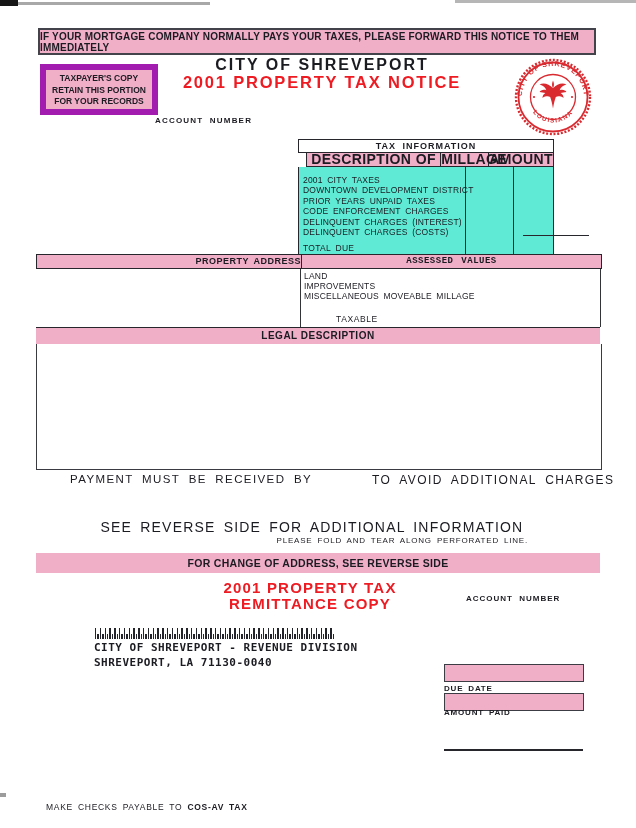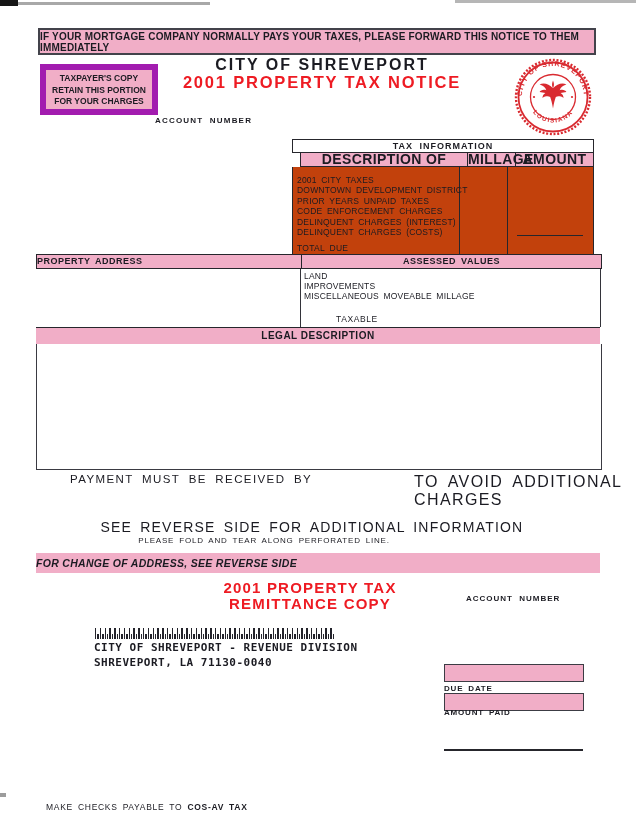--- a/index.html
+++ b/index.html
@@ -29,66 +29,66 @@
     font-size:16px; font-weight:bold; letter-spacing:2px; white-space:nowrap;
   }
   .notice-title {
     position:absolute; left:172px; top:73px; width:300px; text-align:center;
     font-size:16.5px; font-weight:bold; letter-spacing:1.8px; color:var(--red); white-space:nowrap;
   }
   .acct1 { position:absolute; left:155px; top:116px; font-size:8px; font-weight:bold; letter-spacing:1.2px; word-spacing:3px; }
   .seal { position:absolute; left:513px; top:57px; width:80px; height:80px; }
 
   
-  .tax-table { position:absolute; left:292px; top:139px; width:302px; }
+  .tax-table { position:absolute; left:298px; top:139px; width:256px; }
   .tt-title {
     height:12px; border:1.5px solid #26262c; background:#fff; text-align:center;
     font-size:9px; font-weight:bold; letter-spacing:1px; line-height:12px; word-spacing:3px;
   }
   .tt-head {
     display:flex; height:13px; border:1.5px solid #26262c; border-top:none;
     background:var(--pink); font-weight:bold; font-size:14px;margin-left:8px;
   }
   .tt-head > div { text-align:center; line-height:13px; letter-spacing:0.4px; }
   .tt-c1 { width:166px; border-right:1.2px solid #26262c; }
   .tt-c2 { width:47px;  border-right:1.2px solid #26262c; }
   .tt-c3 { flex:1; }
-  .tt-body { position:relative; height:87px; border:1.2px solid #26262c; border-top:none; background:#c2410c; }
+  .tt-body { position:relative; height:87px; border:1.2px solid #26262c; border-top:none; background:#5eead4; }
   .tt-v1 { position:absolute; left:166px; top:0; bottom:0; width:1.2px; background:#26262c; }
   .tt-v2 { position:absolute; left:214px; top:0; bottom:0; width:1.2px; background:#26262c; }
   .tt-charges { position:absolute; left:4px; top:8px; font-size:8.5px; line-height:10.4px; letter-spacing:0.2px; word-spacing:2px; white-space:nowrap; }
   .tt-total { position:absolute; left:4px; bottom:1px; font-size:8.5px; letter-spacing:0.3px; word-spacing:2px; }
   .tt-subline { position:absolute; left:224px; top:68px; width:66px; height:1.2px; background:#26262c; }
 
   
   .prop-head {
     position:absolute; left:36px; top:254px; width:564px; height:13px; display:flex;
     background:var(--pink); border:1.5px solid #26262c; font-size:9px; font-weight:bold;
   }
-  .ph-left  { width:264px; border-right:1.5px solid #26262c; text-align:left; line-height:13px; letter-spacing:0.5px; word-spacing:2px; }
-  .ph-right { flex:1; text-align:center; line-height:13px; letter-spacing:0.5px; word-spacing:2px; }
+  .ph-left  { width:264px; border-right:1.5px solid #26262c; text-align:right; line-height:13px; letter-spacing:0.5px; word-spacing:2px; }
+  .ph-right { flex:1; text-align:center; line-height:13px; letter-spacing:0.5px; word-spacing:2px;font-family:Liberation Mono, monospace; }
   .values-box { position:absolute; left:36px; top:269px; width:564px; height:58px; border-right:1.2px solid #33333a; }
   .vb-split { position:absolute; left:264px; top:0; bottom:0; width:1.2px; background:#33333a; }
   .vb-items { position:absolute; left:268px; top:2px; font-size:8.5px; line-height:10.2px; letter-spacing:0.2px; word-spacing:2px; white-space:nowrap; }
   .vb-taxable { position:absolute; left:300px; bottom:3px; font-size:8.5px; letter-spacing:0.6px; }
 
   .legal-head {
     position:absolute; left:36px; top:327px; width:564px; height:16px;
     background:var(--pink); border-top:1.2px solid #26262c; border-bottom:1.2px solid #26262c;
     text-align:center; font-size:10px; font-weight:bold; line-height:16px; letter-spacing:0.5px;
   }
   .legal-box { position:absolute; left:36px; top:344px; width:564px; height:125px; border:1.2px solid #3a3a42; border-top:none; background:#fff; }
 
   .pay-left  { position:absolute; left:70px;  top:473px; font-size:11.5px; letter-spacing:1.4px; word-spacing:4px; }
-  .pay-right { position:absolute; left:372px; top:473px; font-size:16px; letter-spacing:1.4px; word-spacing:4px;margin-left:42px; }
+  .pay-right { position:absolute; left:372px; top:473px; font-size:12px; letter-spacing:1.4px; word-spacing:4px; }
   .see-reverse { position:absolute; left:0; top:519px; width:624px; text-align:center; font-size:14px; letter-spacing:1.2px; word-spacing:3px; }
-  .fold-tear   { position:absolute; left:0; top:536px; width:528px; text-align:center; font-size:8px; letter-spacing:0.8px; word-spacing:2px; }
+  .fold-tear   { position:absolute; left:0; top:536px; width:528px; text-align:right; font-size:8px; letter-spacing:0.8px; word-spacing:2px; }
   .banner-change {
     position:absolute; left:36px; top:553px; width:564px; height:20px; background:var(--pink);
-    font-size:10.5px; font-weight:bold; line-height:20px; letter-spacing:0.3px;font-style:italic;
+    text-align:center; font-size:10.5px; font-weight:bold; line-height:20px; letter-spacing:0.3px;
   }
 
   
   .remit-title { position:absolute; left:180px; top:580px; width:260px; text-align:center; color:var(--red); font-weight:bold; font-size:15px; letter-spacing:1.2px; line-height:15.5px; white-space:nowrap; }
   .acct2 { position:absolute; left:466px; top:594px; font-size:8px; font-weight:bold; letter-spacing:1px; word-spacing:3px; }
   .barcode { position:absolute; left:95px; top:628px; width:240px; height:11px; }
   .barcode .bars-tall  { position:absolute; left:0; right:0; top:0; bottom:0; background:repeating-linear-gradient(90deg,#23232b 0 1.4px,transparent 1.4px 4.8px); }
   .barcode .bars-short { position:absolute; left:0; right:0; bottom:0; height:5px; background:repeating-linear-gradient(90deg,#23232b 0 1.4px,transparent 1.4px 2.4px); }
   .mail-address { position:absolute; left:94px; top:641px; font-family:"DejaVu Sans Mono",monospace; font-weight:bold; font-size:11px; line-height:14.5px; letter-spacing:0.5px; white-space:nowrap; }
 
@@ -114,21 +114,21 @@
   <div class="mark-gray-r"></div>
   <div class="mark-gray-b"></div>
 
   <div class="banner-mortgage">
     <span>IF YOUR MORTGAGE COMPANY NORMALLY PAYS YOUR TAXES, PLEASE FORWARD THIS NOTICE TO THEM IMMEDIATELY</span>
   </div>
 
   <div class="taxpayer-box">
     <div>TAXPAYER'S COPY</div>
     <div>RETAIN THIS PORTION</div>
-    <div>FOR YOUR CHARGES</div>
+    <div>FOR YOUR RECORDS</div>
   </div>
 
   <div class="city-title">CITY OF SHREVEPORT</div>
   <div class="notice-title">2001 PROPERTY TAX NOTICE</div>
   <div class="acct1">ACCOUNT NUMBER</div>
 
   <svg class="seal" viewBox="0 0 80 80">
     <defs>
       <path id="sealArcTop" d="M 9,40 A 31,31 0 1 1 71,40"></path>
       <path id="sealArcBot" d="M 14.5,40 A 25.5,25.5 0 0 0 65.5,40"></path>

